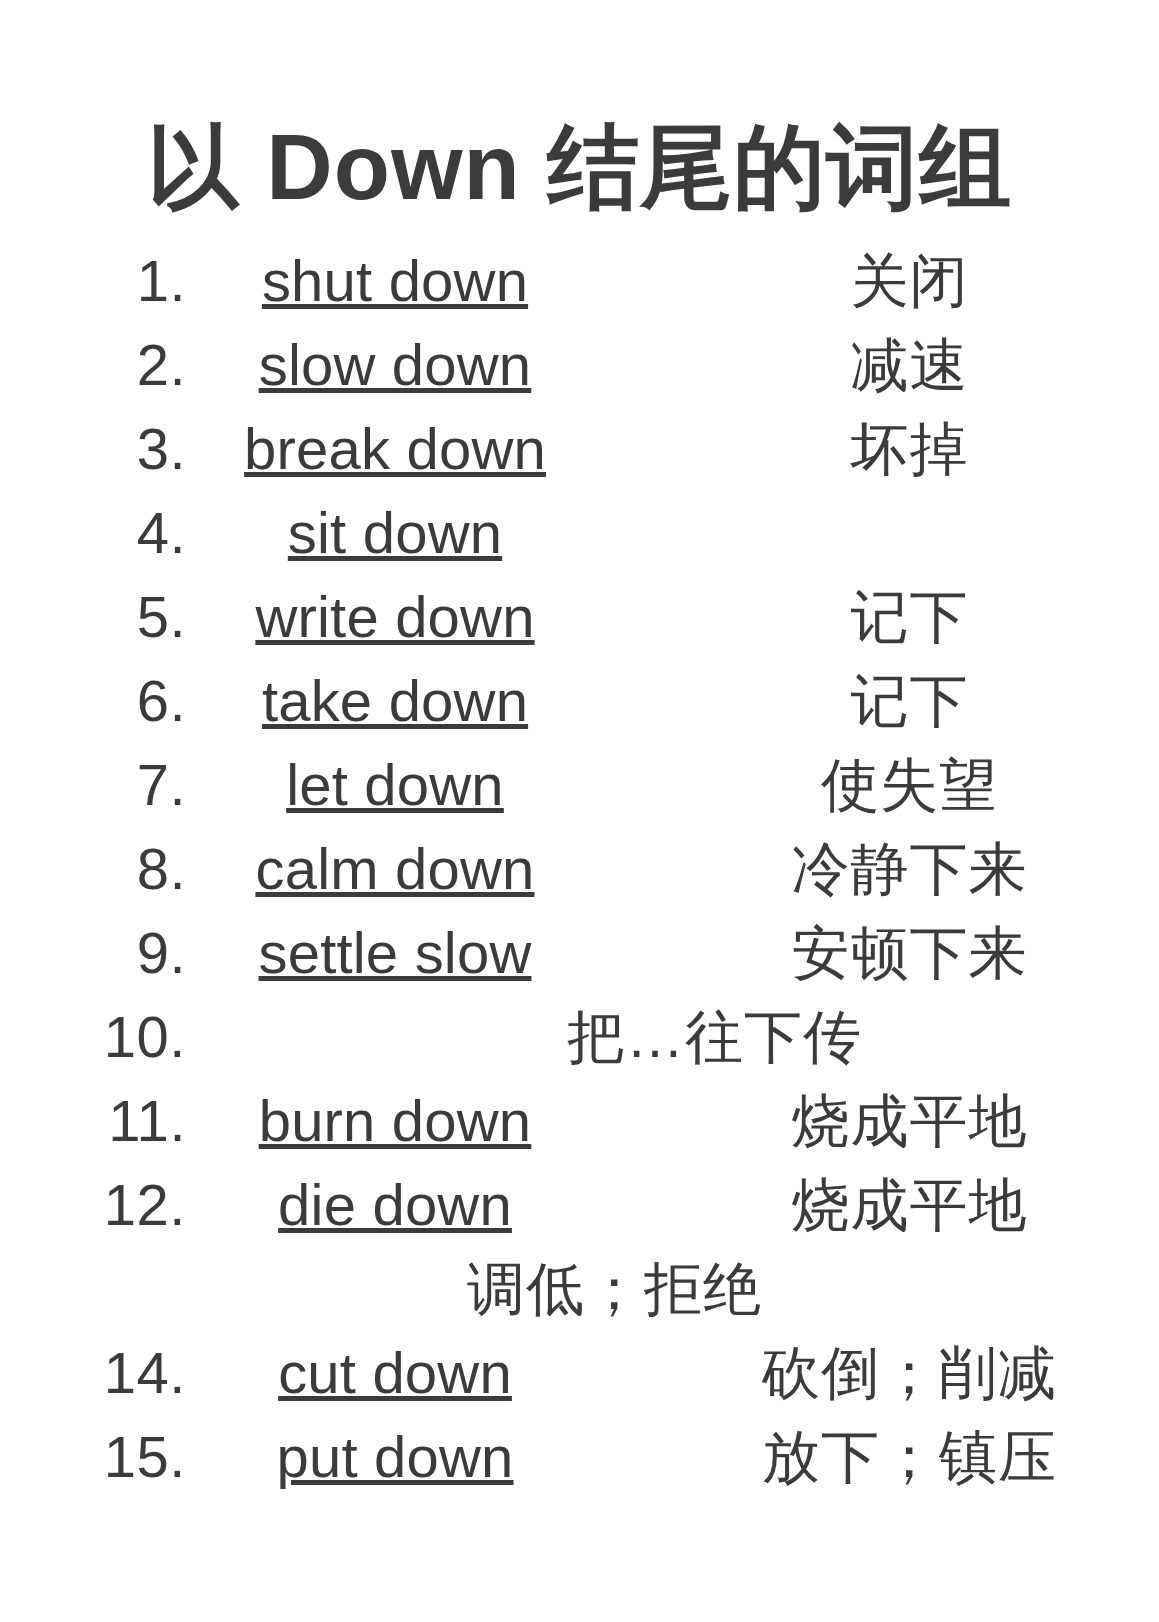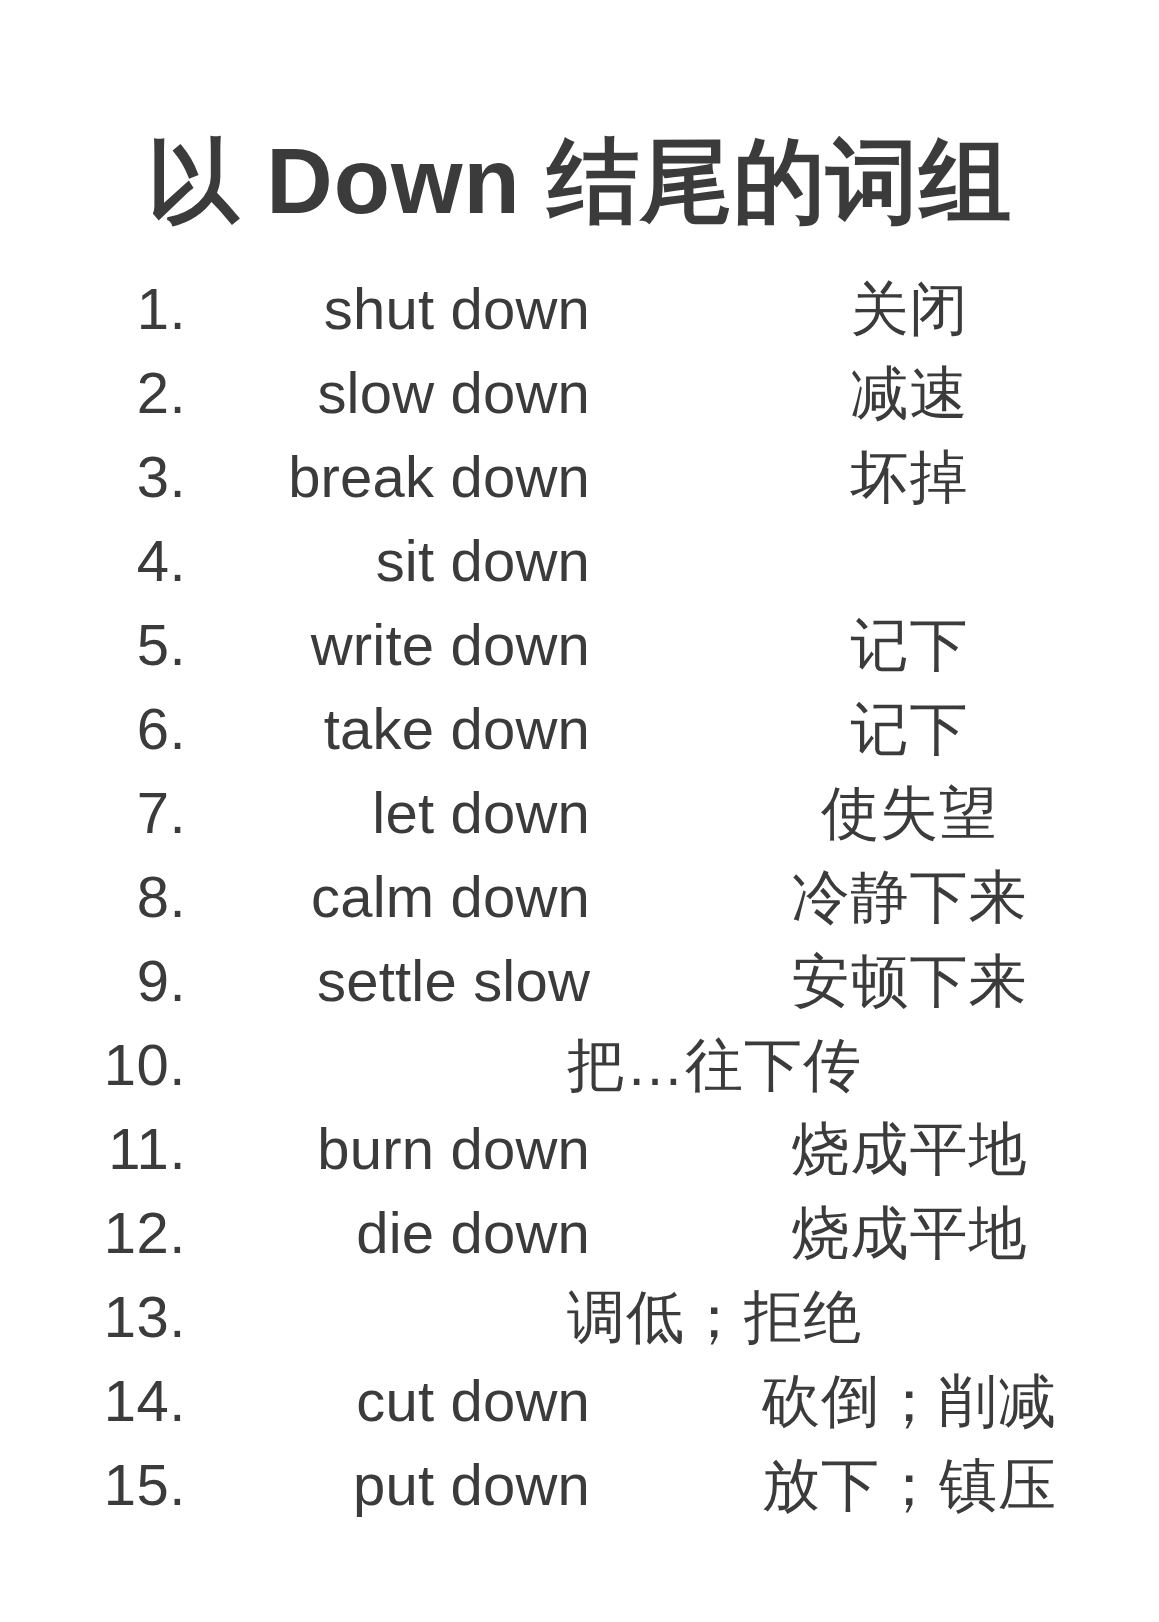--- a/index.html
+++ b/index.html
@@ -20,21 +20,21 @@
     box-sizing: border-box;
     padding: 0;
     position: relative;
   }
   .title {
     font-size: 92px;
     font-weight: bold;
     letter-spacing: 1px;
     text-align: center;
     color: #3b3b3b;
-    margin: 14px;
+    margin: 0;
     padding-top: 118px;
     line-height: 1.08;
     white-space: nowrap;
   }
   .list {
     margin: 0;
     padding: 22px 0 0 0;
     list-style: none;
   }
   .row {
@@ -48,25 +48,26 @@
   .num {
     width: 200px;
     text-align: right;
     padding-right: 14px;
     box-sizing: border-box;
     font-weight: 400;
     letter-spacing: 0.5px;
   }
   .en {
     width: 390px;
-    text-align: right;
+    text-align: center;
     padding-right: 0;
     box-sizing: border-box;
     white-space: nowrap;
     letter-spacing: 0.2px;
+    text-decoration: underline;
   }
   .zh {
     flex: 1;
     text-align: center;
     padding-left: 70px;
     box-sizing: border-box;
     white-space: nowrap;
     letter-spacing: 1px;
   }
 </style>
@@ -129,21 +130,20 @@
       <span class="num">11.</span>
       <span class="en">burn down</span>
       <span class="zh">烧成平地</span>
     </li>
     <li class="row">
       <span class="num">12.</span>
       <span class="en">die down</span>
       <span class="zh">烧成平地</span>
     </li>
     <li class="row">
-      <span class="num">13.</span>
       <span class="zh">调低；拒绝</span>
     </li>
     <li class="row">
       <span class="num">14.</span>
       <span class="en">cut down</span>
       <span class="zh">砍倒；削减</span>
     </li>
     <li class="row">
       <span class="num">15.</span>
       <span class="en">put down</span>

